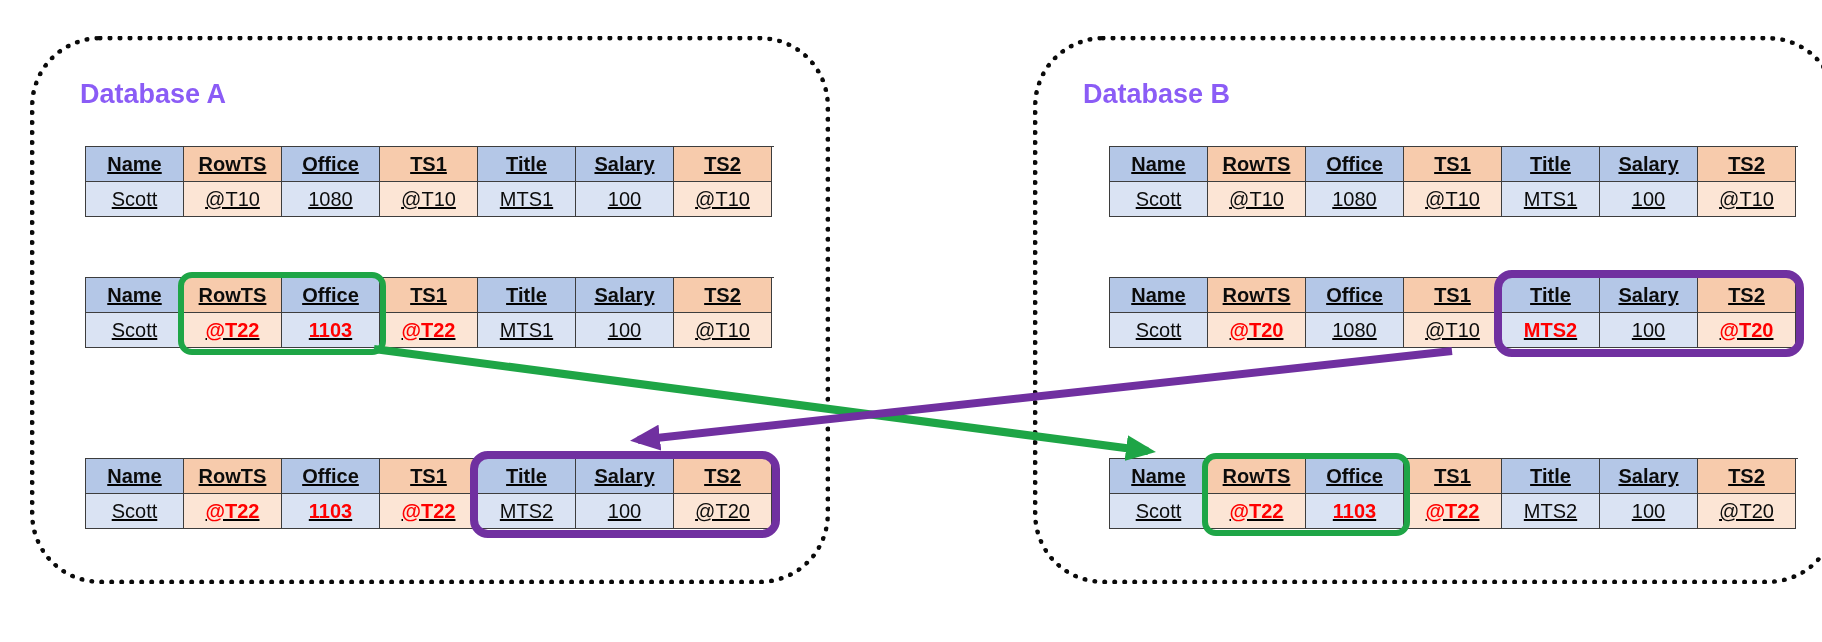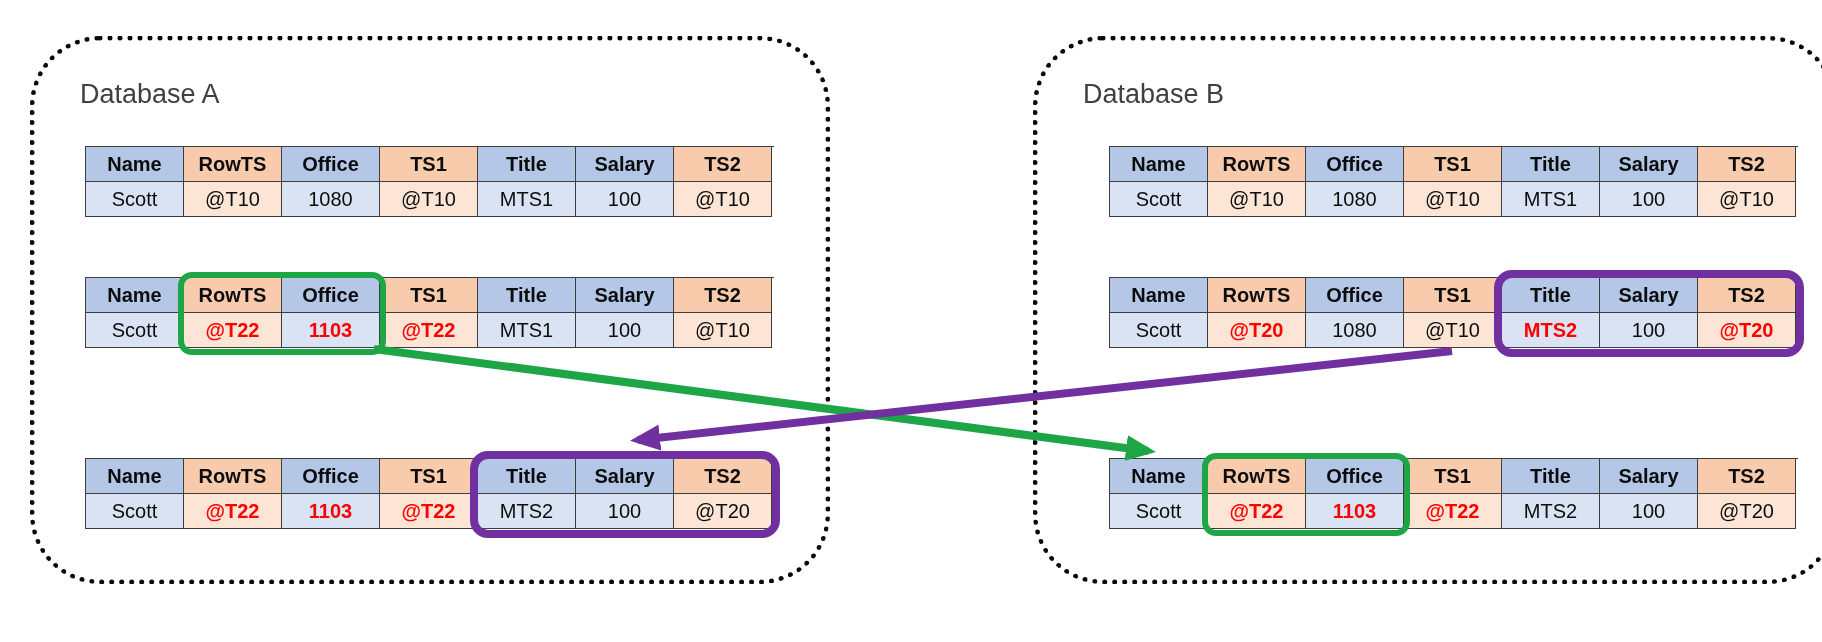--- a/index.html
+++ b/index.html
@@ -1,21 +1,21 @@
 <!DOCTYPE html>
 <html><head>
 <meta charset="utf-8">
 <style>
   html,body{margin:0;padding:0;background:#ffffff;font-family:"Liberation Sans",sans-serif;}
   .canvas{position:relative;width:1822px;height:642px;background:#ffffff;overflow:hidden;}
   .panel{position:absolute;top:36px;height:548px;border:5px dotted #0a0a0a;border-radius:70px;box-sizing:border-box;}
   .panel-a{left:30px;width:800px;}
   .panel-b{left:1033px;width:805px;}
-  .ptitle{position:absolute;left:45px;top:38px;font-size:27px;font-weight:normal;color:#404040;}
-  .tbl{position:absolute;width:688px;border-top:1px solid #3d3d3d;border-left:1px solid #3d3d3d;box-sizing:content-box;}
+  .ptitle{position:absolute;left:45px;top:38px;font-size:27px;font-weight:bold;color:#8b5cf6;}
+  .tbl{position:absolute;width:688px;border-top:1px solid #3d3d3d;border-left:1px solid #3d3d3d;box-sizing:content-box;text-decoration:underline;}
   .panel-a .tbl{left:50px;}
   .panel-b .tbl{left:71px;}
   .t1{top:105px}.t2{top:236px}.t3{top:417px}
   .row{display:flex;}
   .cell{width:98px;height:35px;box-sizing:border-box;border-right:1px solid #3d3d3d;border-bottom:1px solid #3d3d3d;
         text-align:center;line-height:34px;font-size:20px;color:#0c0c0c;overflow:hidden;white-space:nowrap;}
   .hdr{font-weight:bold;}
   .red{color:#FF0000;font-weight:bold;}
   .hl{position:absolute;pointer-events:none;box-sizing:border-box;}
   .hl-green{border-width:6px;border-style:solid;border-radius:14px;}

